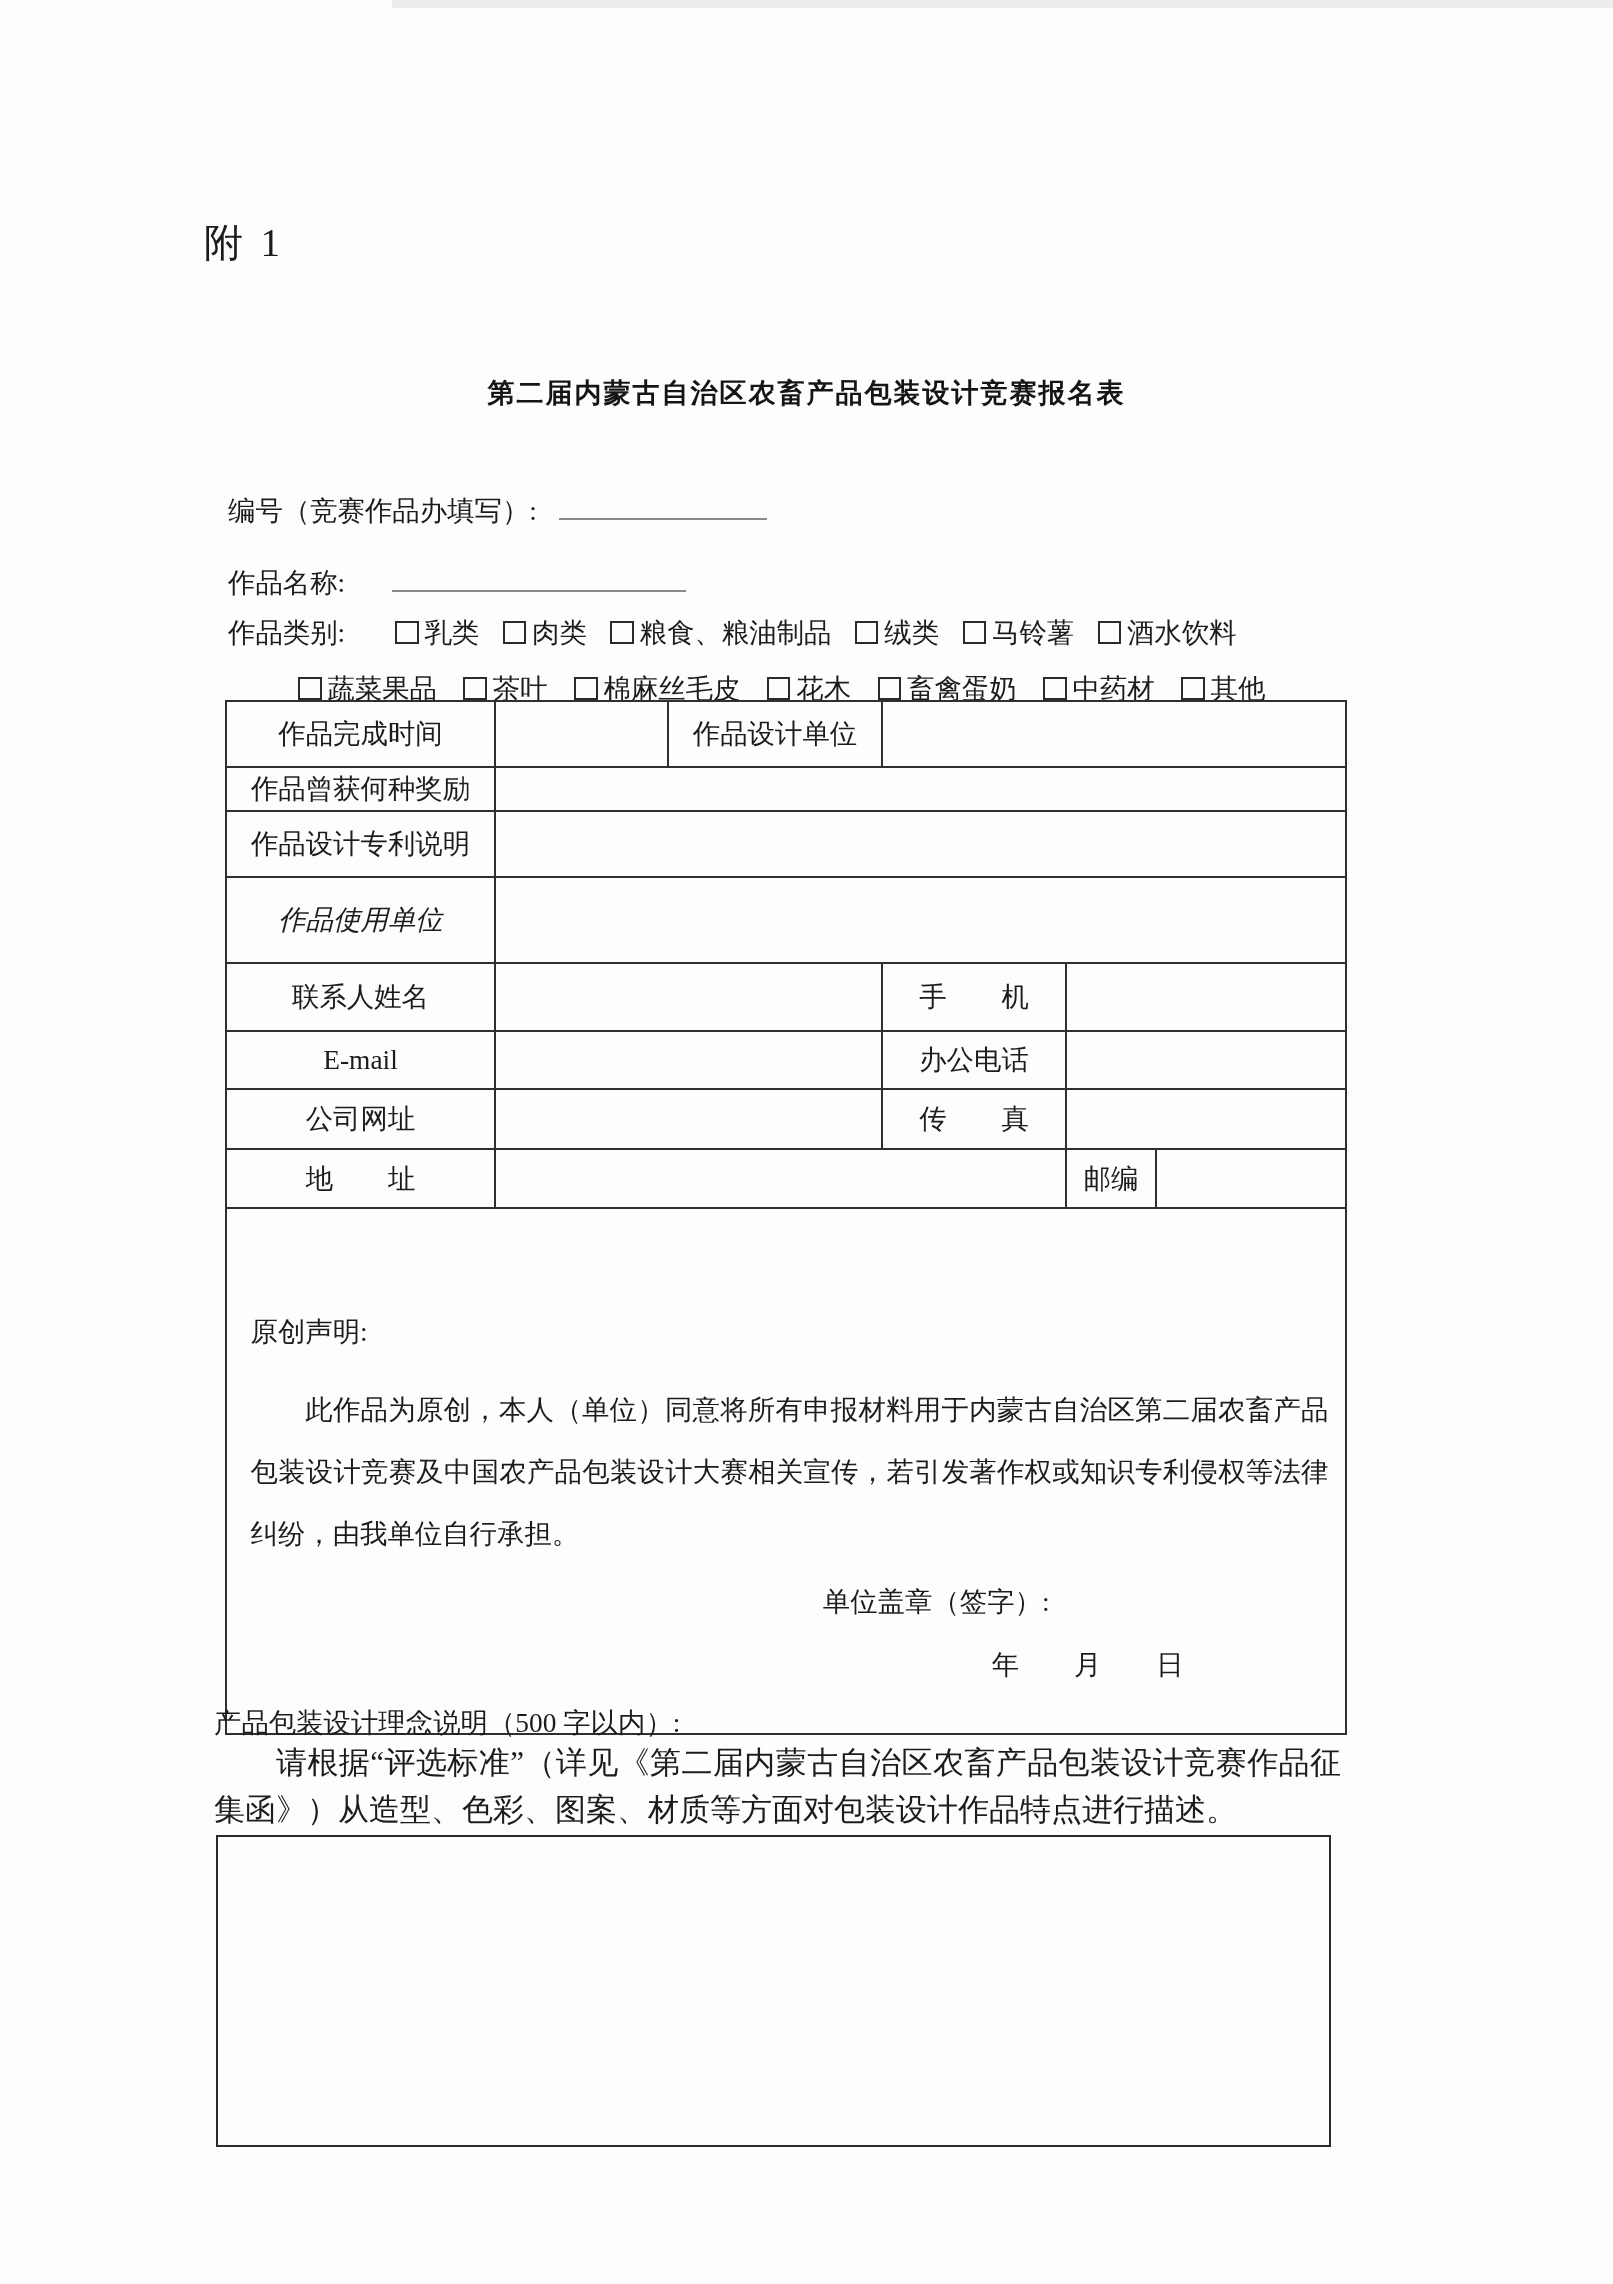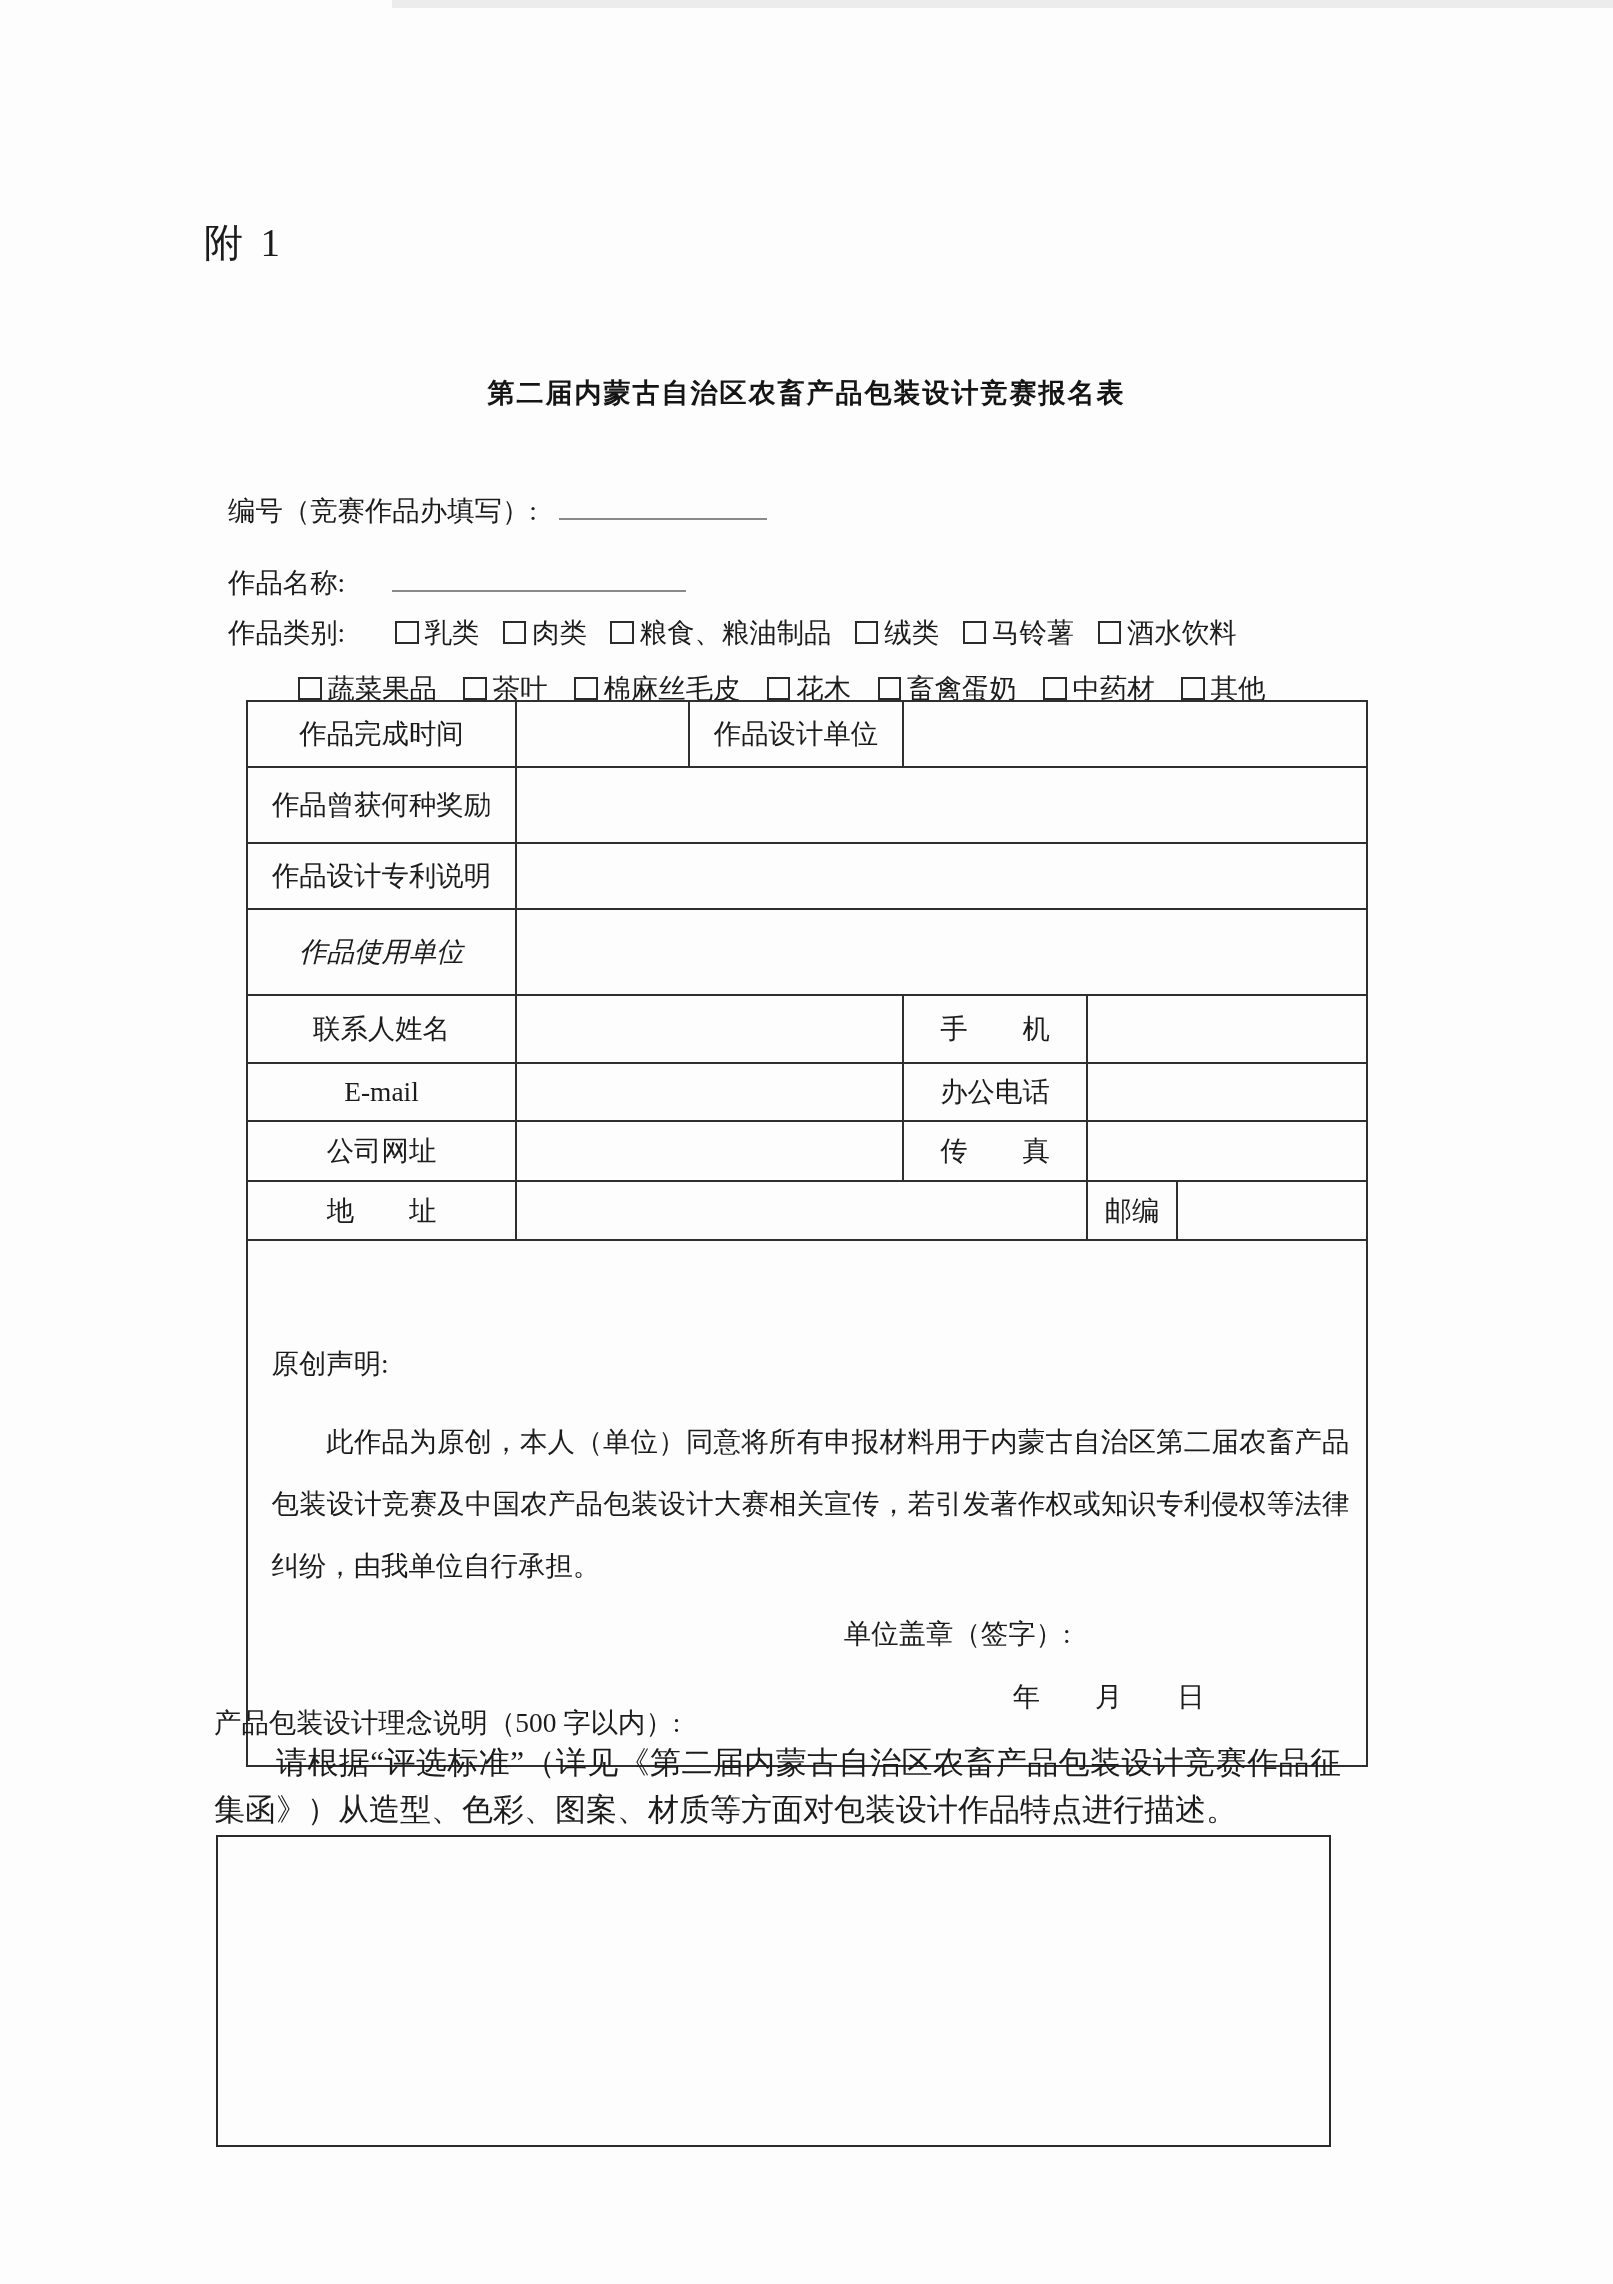--- a/index.html
+++ b/index.html
@@ -41,28 +41,28 @@
   .cat-label { display:inline-block; width:167px; }
   .cat-item { display:inline-block; margin-right:23.5px; white-space:nowrap; }
   .line-cat2 .cat-item { margin-right:26.5px; }
   .checkbox {
     display:inline-block; width:23.5px; height:23.5px;
     border:2px solid #2b2b2b; background:transparent;
     margin-right:5.9px; vertical-align:-2px;
   }
   table.main-table {
     position:absolute; left:225px; top:700px; width:1119px;
-    border-collapse:collapse; table-layout:fixed; font-size:27.4px;margin-left:21px;
+    border-collapse:collapse; table-layout:fixed; font-size:27.4px;
   }
   table.main-table td {
     border:2px solid #2f2f2f; padding:0 7.8px;
     text-align:center; vertical-align:middle;
     overflow:hidden;
   }
-  tr.r1 { height:66px; } tr.r2 { height:76px; } tr.r3 { height:66px; }
+  tr.r1 { height:66px; } tr.r2 { height:44px; } tr.r3 { height:66px; }
   tr.r4 { height:86px;font-style:italic; } tr.r5 { height:68px; } tr.r6 { height:58px; }
   tr.r7 { height:60px; } tr.r8 { height:59px; } tr.r9 { height:526px; }
   td.decl-cell { padding:0; }
   .decl-inner { position:relative; width:100%; height:425px; text-align:left; }
   .decl-heading { position:absolute; left:15.7px; top:55px; font-size:27.4px; }
   .decl-body {
     position:absolute; left:15.7px; top:120px; width:1078px;
     font-size:27.4px; line-height:62px; text-indent:2em; text-align:justify;
   }
   .decl-seal { position:absolute; left:588px; top:325px; font-size:27.4px; }

